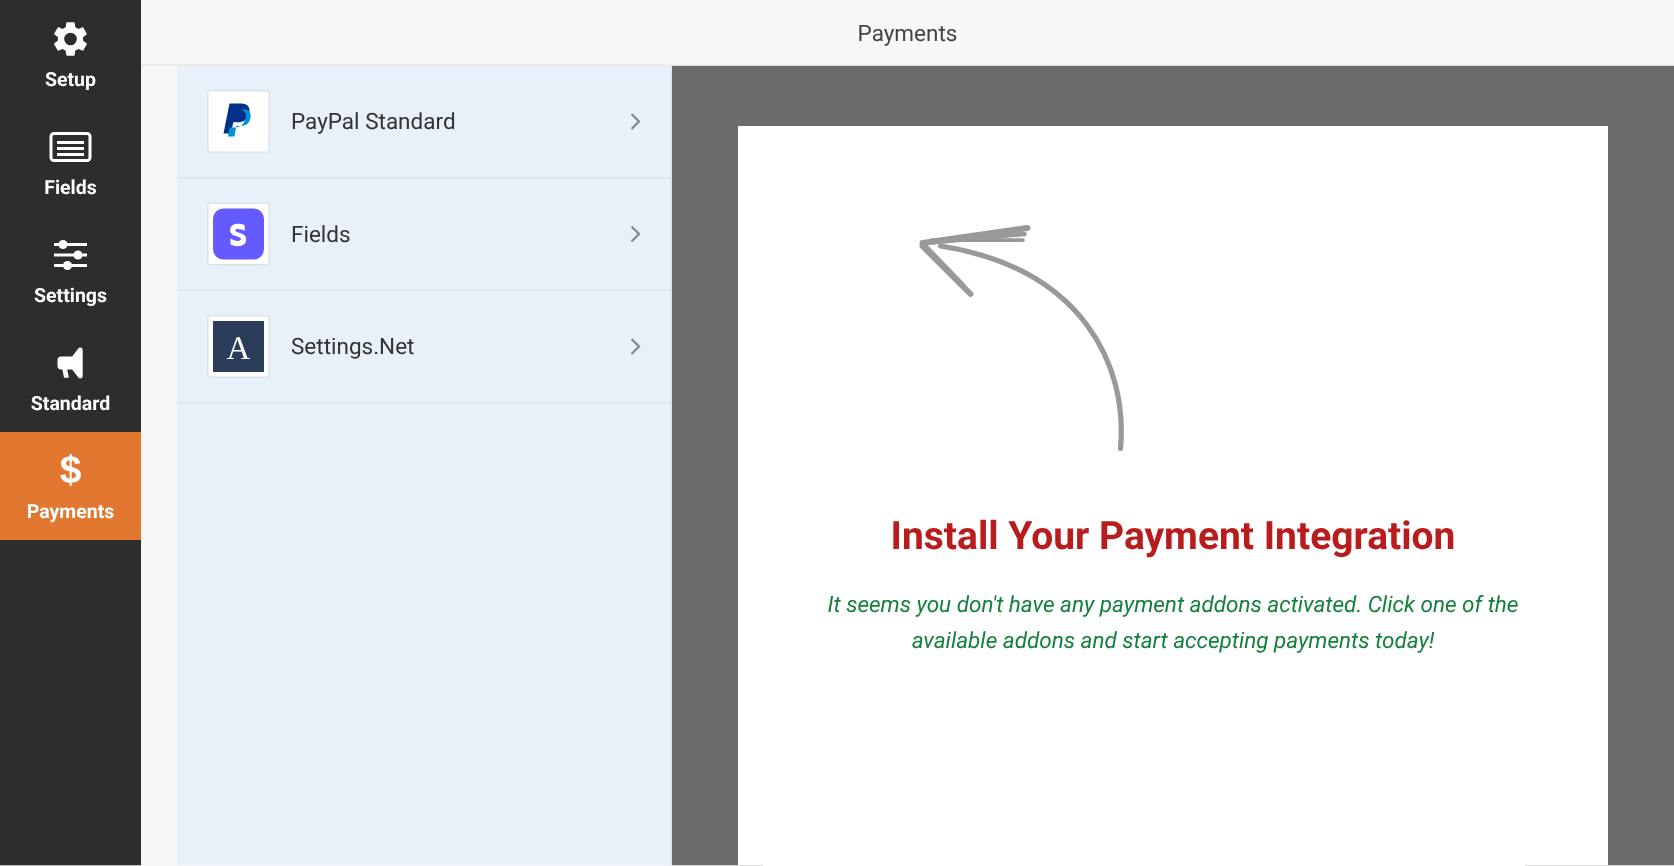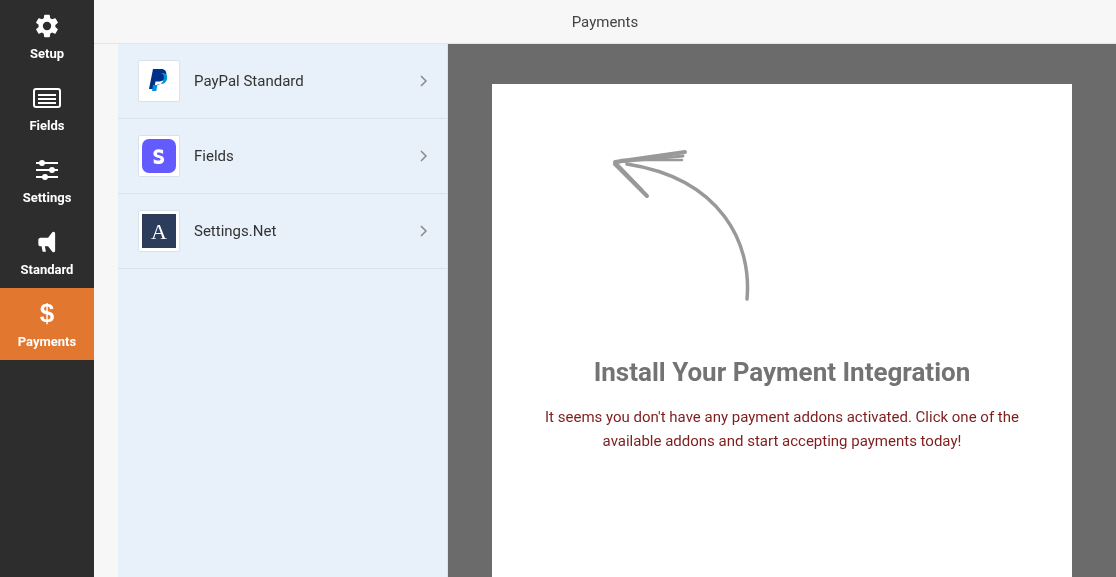--- a/index.html
+++ b/index.html
@@ -130,29 +130,29 @@
       align-items: center;
       text-align: center;
     }
     .arrow-illustration {
       margin-bottom: 35px;
       margin-left: -200px;
     }
     .empty-title {
       font-size: 26px;
       font-weight: 700;
-      color: #737373;
+      color: #b91c1c;
       margin-bottom: 18px;
-      margin-top: 14px;
     }
     .empty-description {
       font-size: 15px;
-      color: #7f1d1d;
+      color: #15803d;
       line-height: 1.6;
       max-width: 510px;
+      font-style: italic;
     }
   </style>
 </head>
 <body>
 
 <div class="app">
 
   <div class="sidebar">
 
     <div class="sidebar-item">

